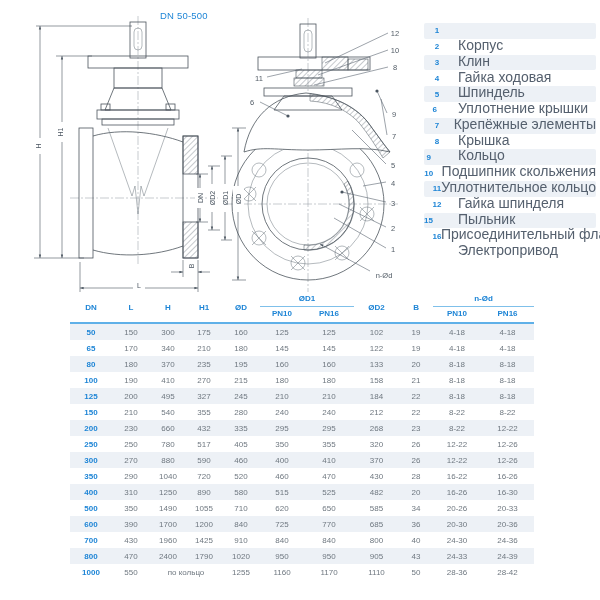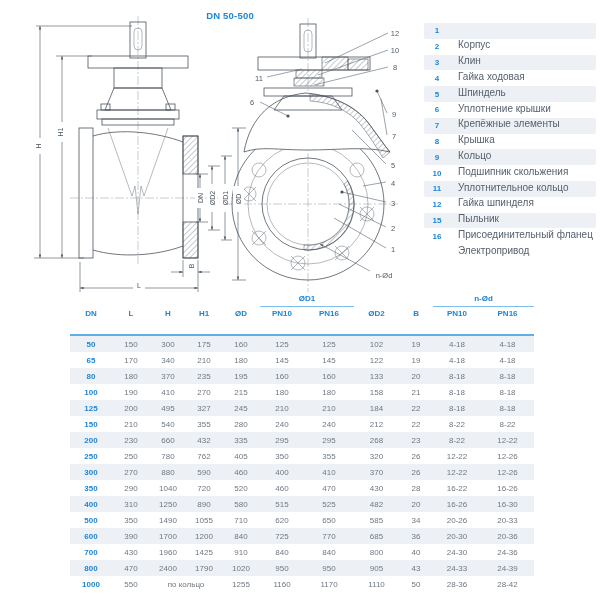--- a/index.html
+++ b/index.html
@@ -2,45 +2,45 @@
 <html><head>
 <meta charset="utf-8">
 <style>
   html,body{margin:0;padding:0;}
   body{
     width:600px;height:600px;position:relative;background:#ffffff;
     font-family:"Liberation Sans", sans-serif;color:#5a6470;overflow:hidden;
   }
   
   .dtitle{
-    position:absolute;left:160px;top:10px;width:140px;text-align:center;
-    font-size:9.5px;font-weight:bold;color:#1e85d6;letter-spacing:.2px;
+    position:absolute;left:160px;top:10px;width:140px;
+    font-size:9.5px;font-weight:normal;color:#1e85d6;letter-spacing:.2px;
   }
   
   .drawwrap{position:absolute;left:0;top:0;width:425px;height:295px;}
   svg text{font-family:"Liberation Sans",sans-serif;}
   .dim{font-size:7px;fill:#4a5560;}
   .co{font-size:7.5px;fill:#525c66;}
   .ln{stroke:#4b545c;stroke-width:0.8;fill:none;}
   .thin{stroke:#6b747c;stroke-width:0.5;fill:none;}
   .cl{stroke:#8f979f;stroke-width:0.5;fill:none;stroke-dasharray:9 2 2 2;}
   .dl{stroke:#4a5560;stroke-width:0.6;fill:none;}
   .lead{stroke:#5a6470;stroke-width:0.6;fill:none;}
   
   .plist{position:absolute;left:424px;top:23px;width:172px;}
   .prow{display:flex;align-items:center;height:15.8px;border-radius:2px;}
   .prow.alt{background:#edf1f6;}
   .pnum{width:26px;text-align:center;font-size:8px;font-weight:bold;color:#1e85d6;}
-  .plabel{flex:1;font-size:10px;color:#55606e;padding-left:8px;white-space:nowrap;margin-top:28px;}
+  .plabel{flex:1;font-size:14px;color:#55606e;padding-left:8px;white-space:nowrap;margin-top:28px;}
   
   .tblwrap{position:absolute;left:70px;top:292px;width:464px;}
   table{border-collapse:collapse;table-layout:fixed;width:464px;}
   th{font-size:8px;font-weight:bold;color:#1e85d6;padding:2px 0;text-align:center;vertical-align:middle;}
   .grp{border-bottom:1px solid #7fc0ea;padding-bottom:3px;}
-  thead tr.sub th{padding-bottom:16px;}
+  thead tr.sub th{padding-bottom:4px;}
   thead tr.sub th, thead th[rowspan]{border-bottom:2px solid #5fb0e8;}
   td{font-size:8px;color:#6f7880;text-align:center;height:16px;padding:0;}
   td.dn{color:#1e85d6;font-weight:bold;}
   tbody tr.alt{background:#edf1f6;}
 </style>
 </head>
 <body>
 
 <div class="dtitle">DN 50-500</div>
 
@@ -389,21 +389,21 @@
           <td>295</td>
           <td>268</td>
           <td>23</td>
           <td>8-22</td>
           <td>12-22</td>
         </tr>
         <tr>
           <td class="dn">250</td>
           <td>250</td>
           <td>780</td>
-          <td>762</td>
+          <td>517</td>
           <td>405</td>
           <td>350</td>
           <td>355</td>
           <td>320</td>
           <td>26</td>
           <td>12-22</td>
           <td>12-26</td>
         </tr>
         <tr class="alt">
           <td class="dn">300</td>

